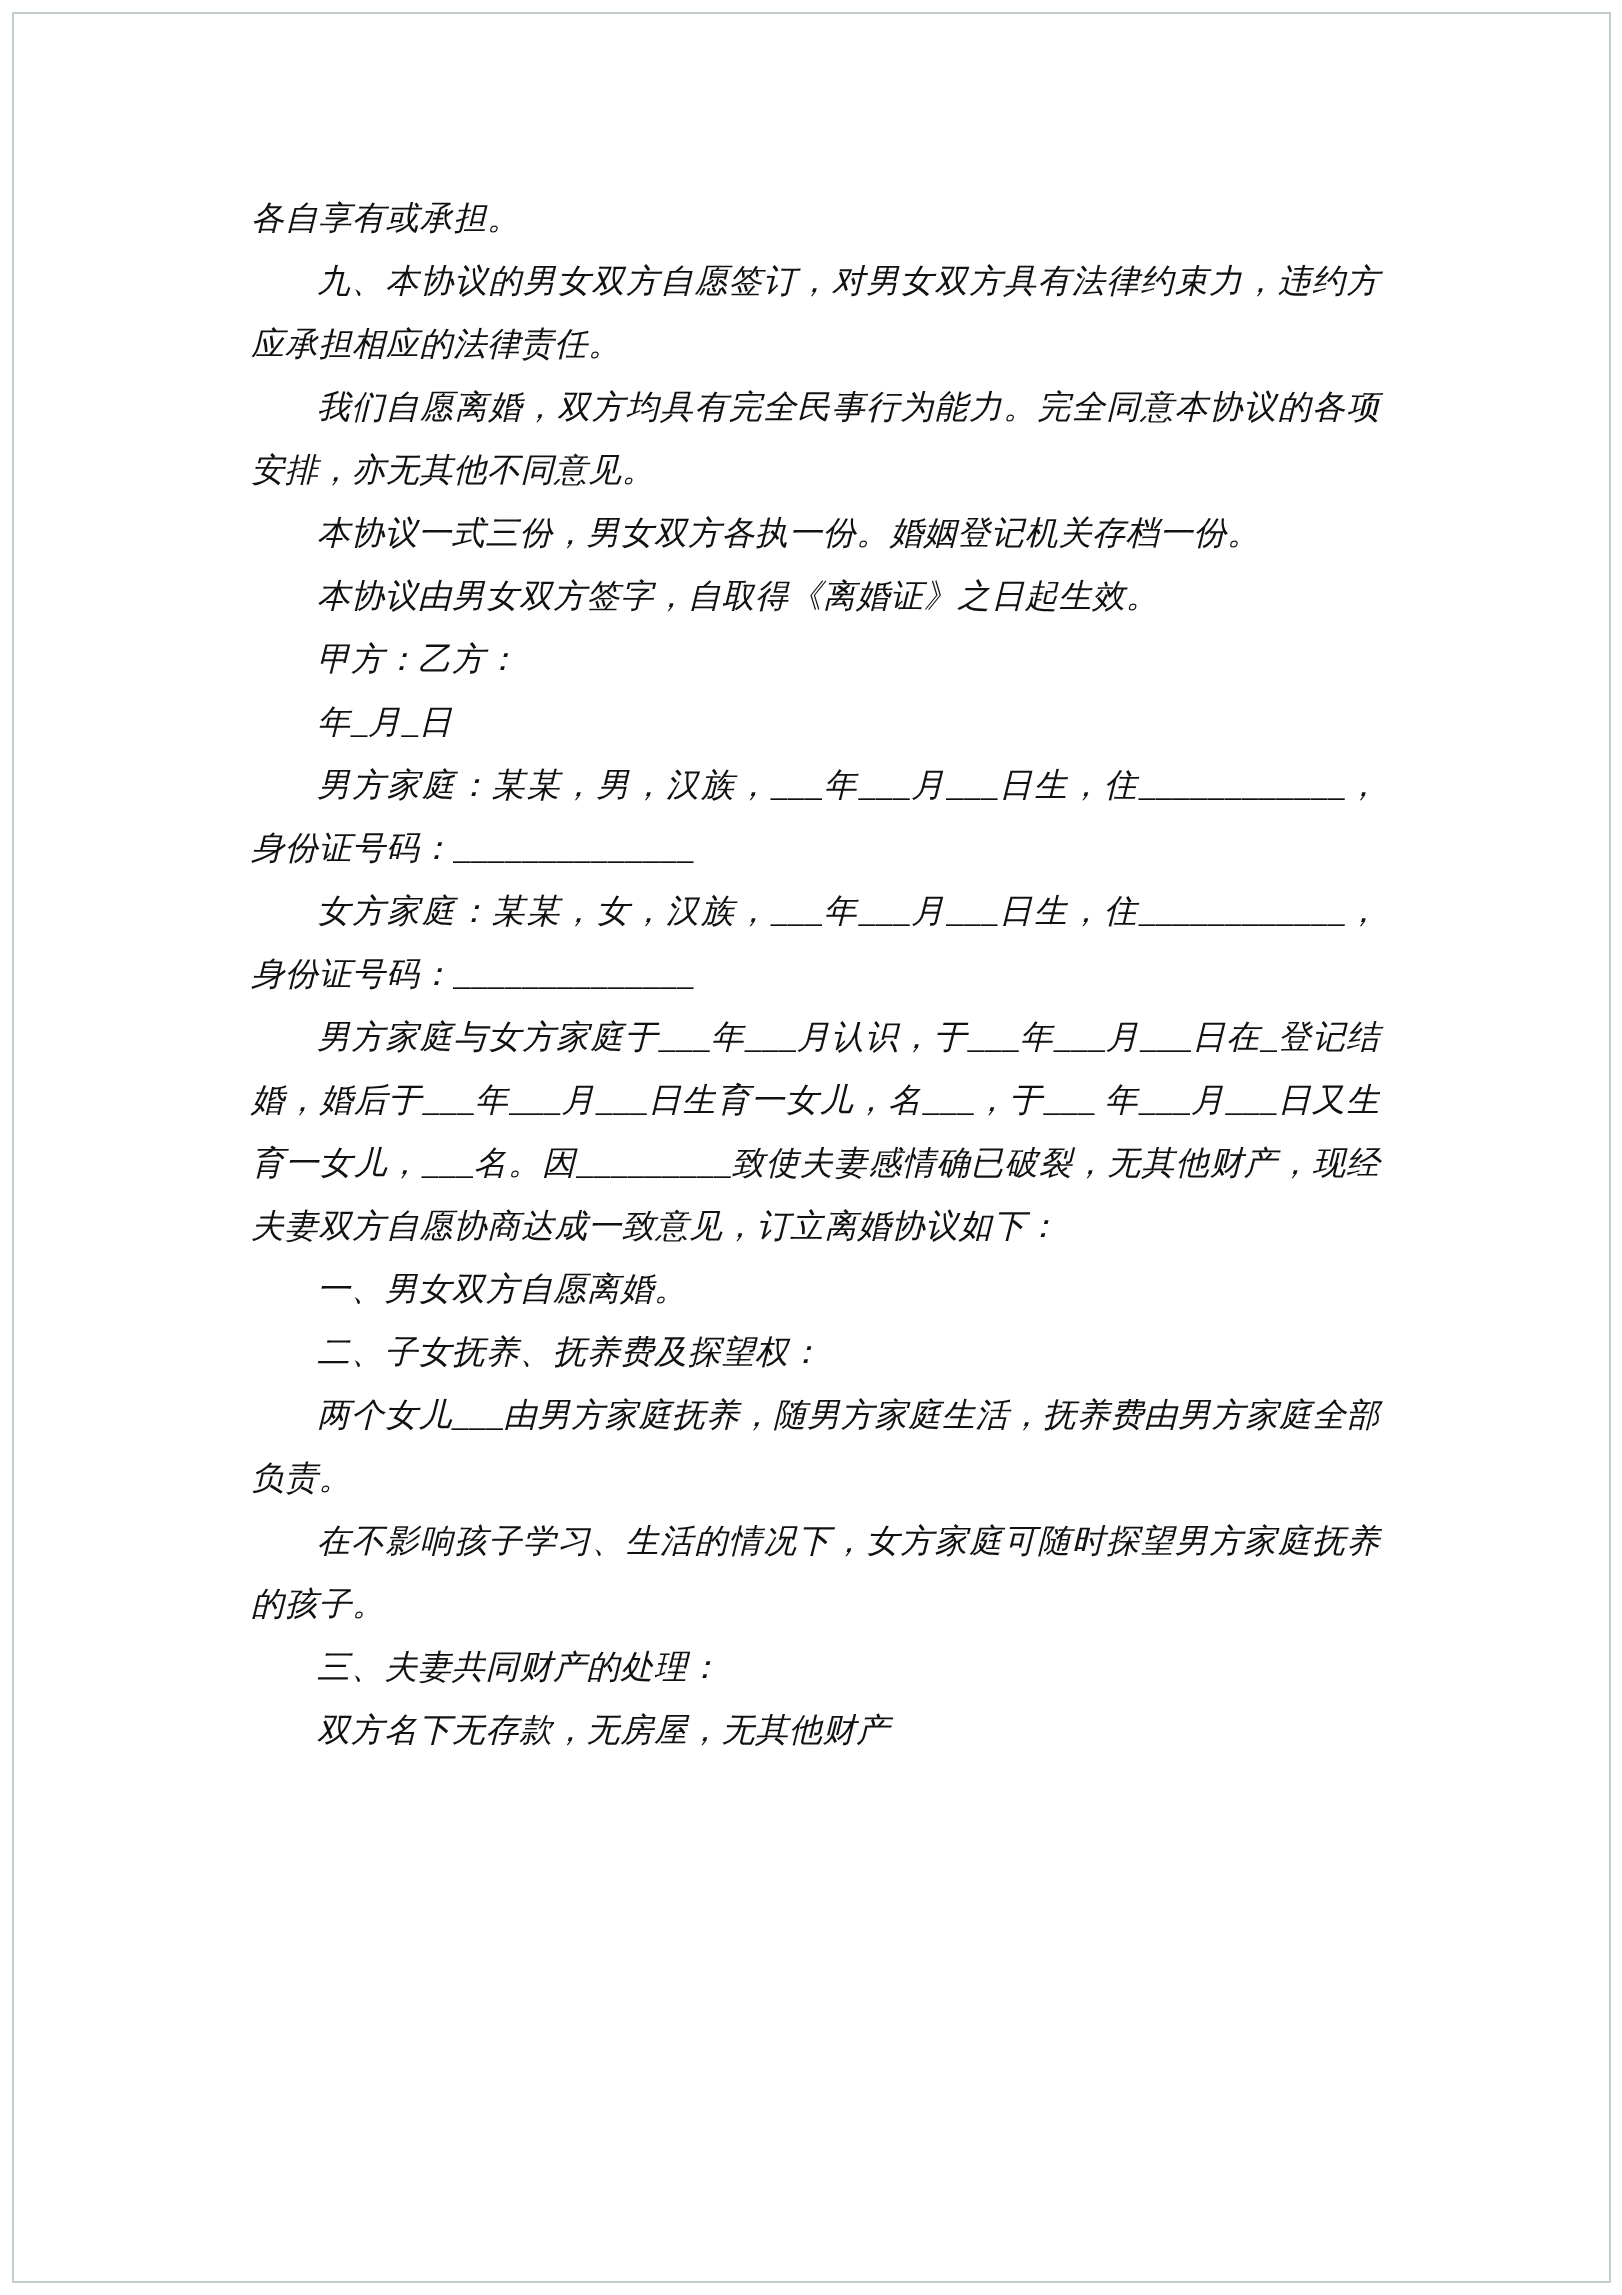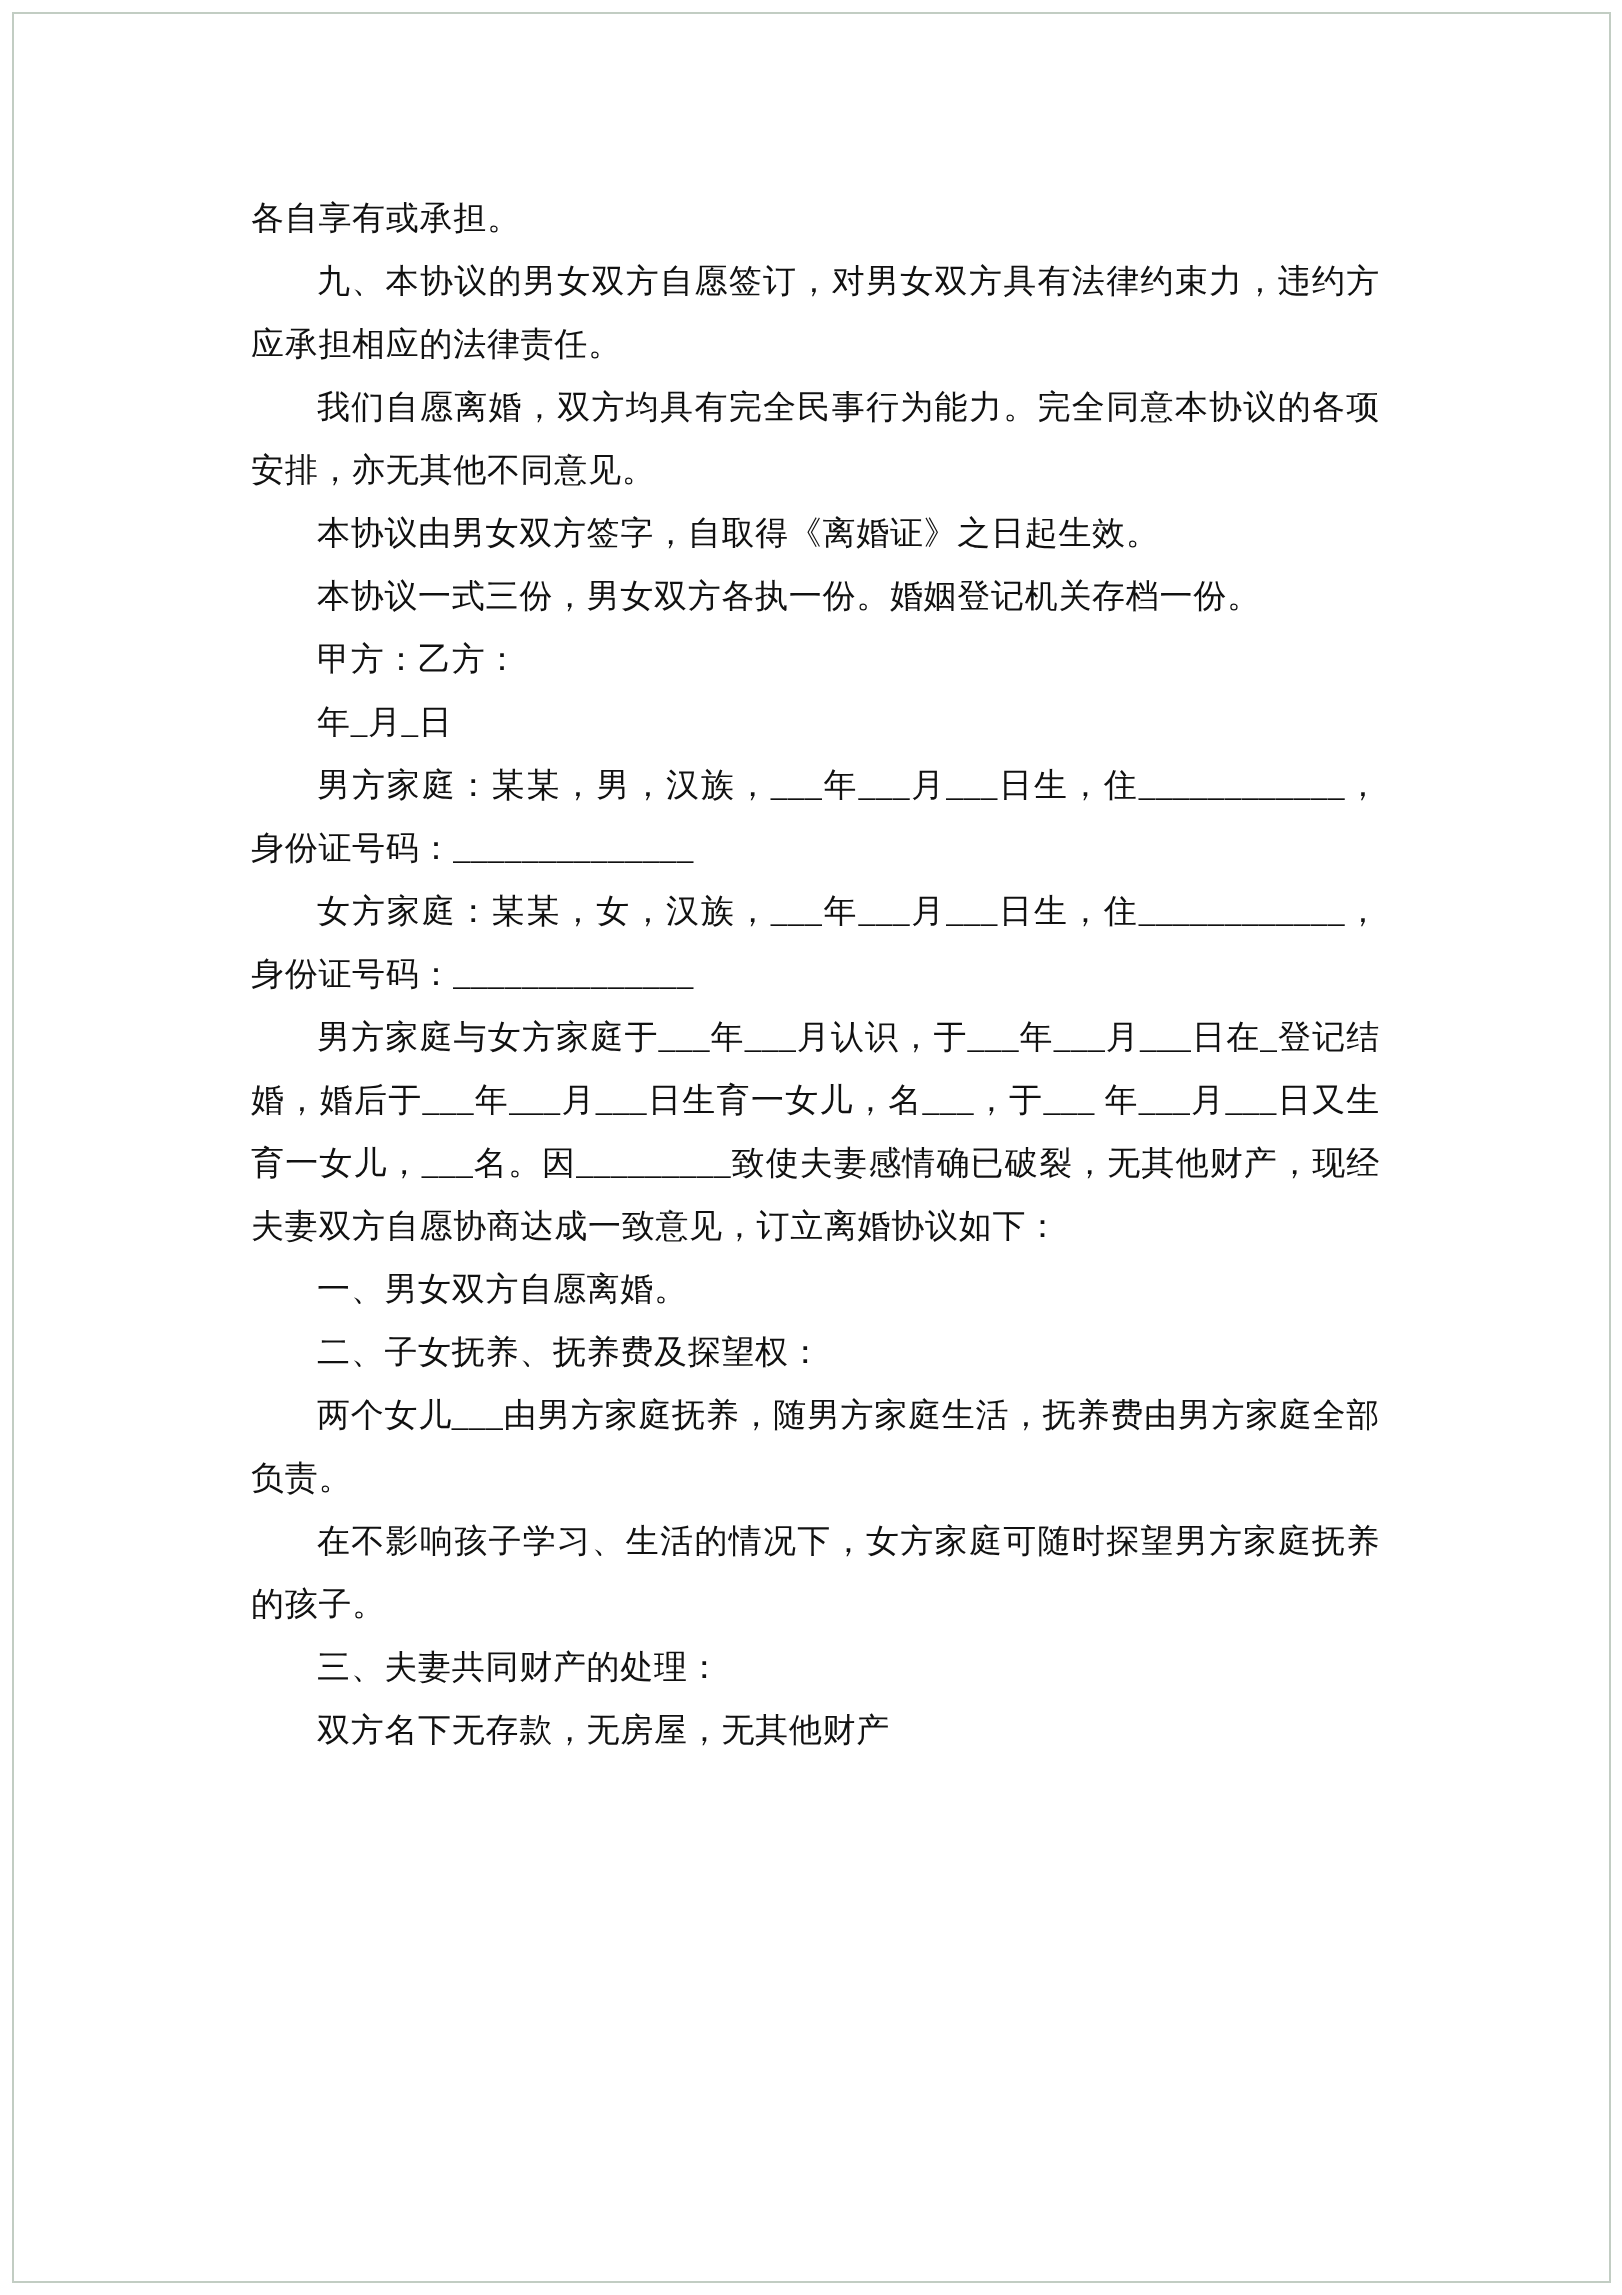--- a/index.html
+++ b/index.html
@@ -31,35 +31,36 @@
     width: 1129px;
     font-size: 33px;
     line-height: 63px;
     text-align: justify;
     letter-spacing: 0.7px;
     word-break: break-all;
   }
   .doc-body p {
     margin: 0;
     padding: 0;
+    font-style: italic;
   }
   .doc-body p.indent {
     text-indent: 2em;
   }
 </style>
 </head>
 <body>
 
 <div class="page-border"></div>
 <div class="doc-body" id="doc-body">
     <p>各自享有或承担。</p>
     <p class="indent">九、本协议的男女双方自愿签订，对男女双方具有法律约束力，违约方应承担相应的法律责任。</p>
     <p class="indent">我们自愿离婚，双方均具有完全民事行为能力。完全同意本协议的各项安排，亦无其他不同意见。</p>
+    <p class="indent">本协议一式三份，男女双方各执一份。婚姻登记机关存档一份。</p>
     <p class="indent">本协议由男女双方签字，自取得《离婚证》之日起生效。</p>
-    <p class="indent">本协议一式三份，男女双方各执一份。婚姻登记机关存档一份。</p>
     <p class="indent">甲方：乙方：</p>
     <p class="indent">年_月_日</p>
     <p class="indent">男方家庭：某某，男，汉族，___年___月___日生，住____________，身份证号码：______________</p>
     <p class="indent">女方家庭：某某，女，汉族，___年___月___日生，住____________，身份证号码：______________</p>
     <p class="indent">男方家庭与女方家庭于___年___月认识，于___年___月___日在_登记结婚，婚后于___年___月___日生育一女儿，名___，于___ 年___月___日又生育一女儿，___名。因_________致使夫妻感情确已破裂，无其他财产，现经夫妻双方自愿协商达成一致意见，订立离婚协议如下：</p>
     <p class="indent">一、男女双方自愿离婚。</p>
     <p class="indent">二、子女抚养、抚养费及探望权：</p>
     <p class="indent">两个女儿___由男方家庭抚养，随男方家庭生活，抚养费由男方家庭全部负责。</p>
     <p class="indent">在不影响孩子学习、生活的情况下，女方家庭可随时探望男方家庭抚养的孩子。</p>
     <p class="indent">三、夫妻共同财产的处理：</p>

